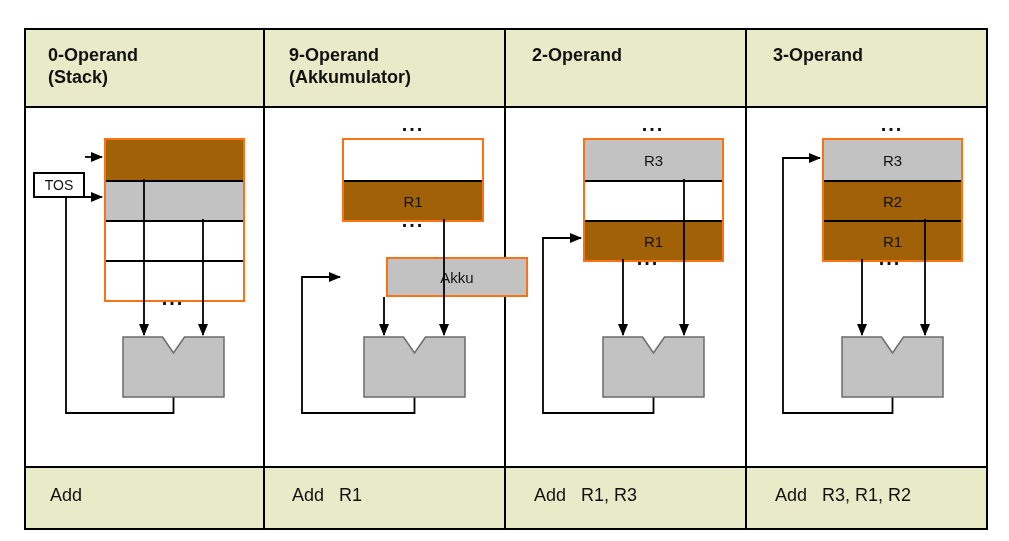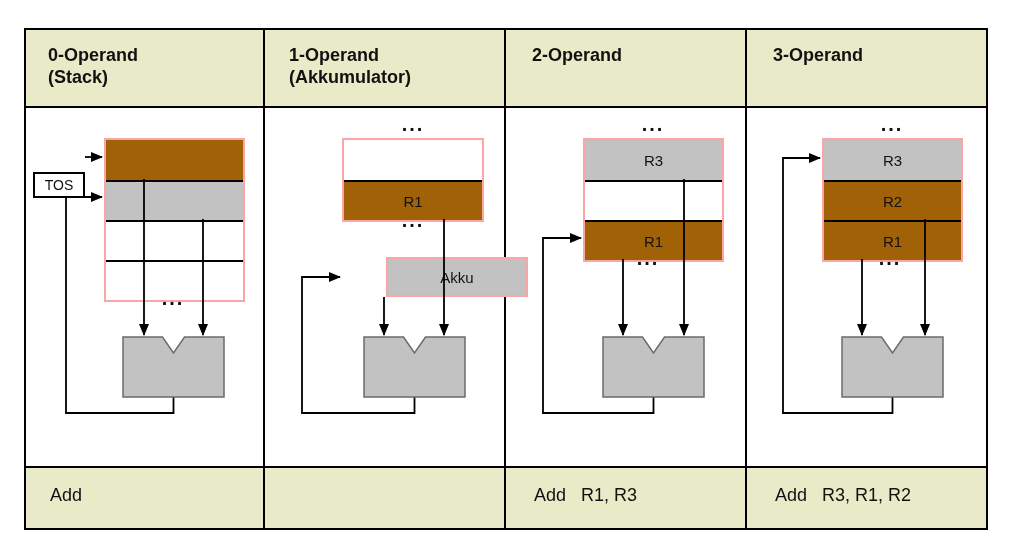--- a/index.html
+++ b/index.html
@@ -14,21 +14,21 @@
              background:#e9eac8;border-top:2px solid #000;}
   .colsep{position:absolute;top:0;bottom:0;width:2px;background:#000;}
   .sep1{left:237px}.sep2{left:478px}.sep3{left:719px}
   
   .hcell{position:absolute;top:14px;font-size:18px;font-weight:bold;line-height:22px;}
   .h0{left:22px}.h1{left:263px}.h2{left:506px}.h3{left:747px}
   .ccell{position:absolute;top:436px;height:58px;display:flex;align-items:center;
          font-size:18px;white-space:pre;}
   .c0{left:24px}.c1{left:266px}.c2{left:508px}.c3{left:749px}
   
-  .reg{position:absolute;border:2px solid #fca5a5;background:#fff;box-sizing:border-box;}
+  .reg{position:absolute;border:2px solid #f97316;background:#fff;box-sizing:border-box;}
   .cell{height:40px;box-sizing:border-box;display:flex;align-items:center;
         justify-content:center;font-size:15px;}
   .cell + .cell{border-top:2px solid #000;}
   .c-light{background:#a16207;}
   .c-dark{background:#c2c2c2;}
   .c-white{background:#ffffff;}
   .tos{position:absolute;left:33px;top:144px;width:52px;height:26px;
        border:2px solid #000;background:#fff;display:flex;align-items:center;
        justify-content:center;font-size:14px;box-sizing:border-box;margin-top:28px;}
   .dots{position:absolute;width:60px;text-align:center;font-size:20px;
@@ -47,31 +47,32 @@
     <div class="band-code"></div>
     <div class="colsep sep1"></div>
     <div class="colsep sep2"></div>
     <div class="colsep sep3"></div>
 
     <div class="hcell h0">
       <div>0-Operand</div>
       <div>(Stack)</div>
     </div>
     <div class="hcell h1">
-      <div>1-Operand</div>
+      <div>9-Operand</div>
       <div>(Akkumulator)</div>
     </div>
     <div class="hcell h2">
       <div>2-Operand</div>
     </div>
     <div class="hcell h3">
       <div>3-Operand</div>
     </div>
 
     <div class="ccell c0">Add</div>
+    <div class="ccell c1">Add   R1</div>
     <div class="ccell c2">Add   R1, R3</div>
     <div class="ccell c3">Add   R3, R1, R2</div>
   </div>
 
   <div class="tos">TOS</div>
   <div class="reg" style="left:104px;top:138px;width:141px;">
     <div class="cell c-light"></div>
     <div class="cell c-dark"></div>
     <div class="cell c-white"></div>
     <div class="cell c-white"></div>

